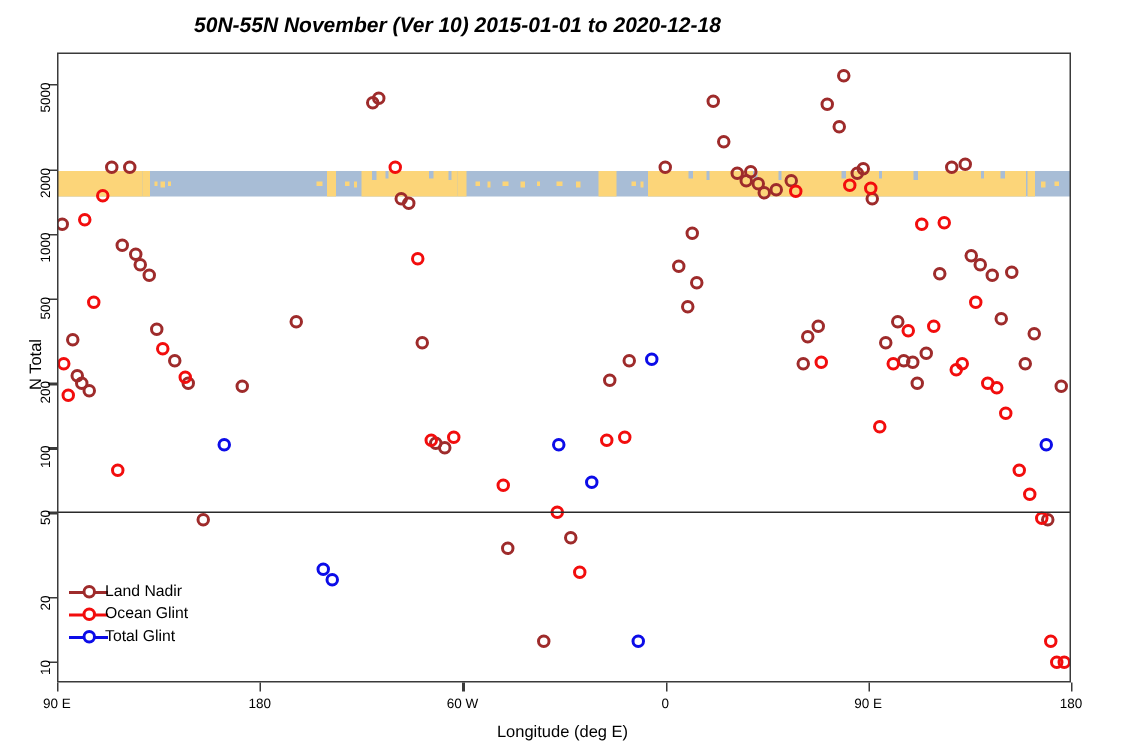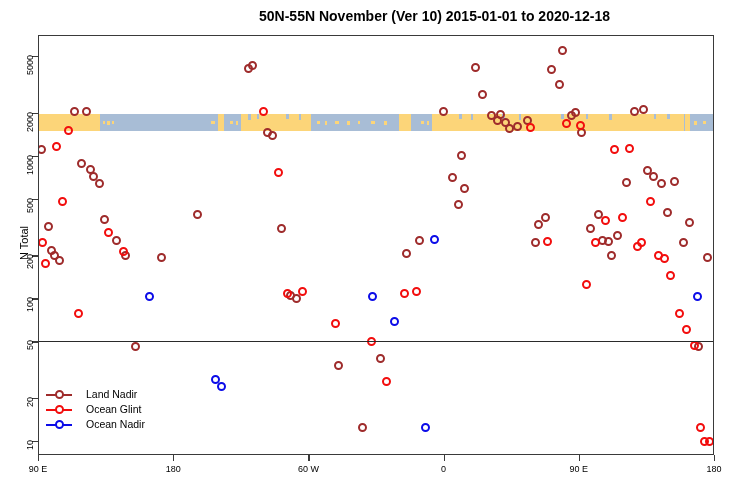--- a/index.html
+++ b/index.html
@@ -1,21 +1,21 @@
 <!DOCTYPE html>
 <html><head>
 <meta charset="utf-8">
 <style>
   html,body{margin:0;padding:0;background:#ffffff;}
   body{width:750px;height:500px;overflow:hidden;font-family:"Liberation Sans",sans-serif;}
   #stage{position:relative;width:750px;height:500px;background:#fff;}
 
   #chart-title{
-    position:absolute;left:0;top:8px;width:610px;text-align:right;
-    font-size:14px;font-weight:bold;color:#000;letter-spacing:0px;
+    position:absolute;left:0;top:8px;width:610px;text-align:center;
+    font-size:14px;font-weight:bold;color:#000;letter-spacing:0px;font-style:italic;
   }
 
   
   #plot-frame{
     position:absolute;left:38px;top:35px;width:676px;height:420px;
     border:1.3px solid #3a3a3a;box-sizing:border-box;background:transparent;
   }
   #plot-area{position:absolute;left:38px;top:35px;width:676px;height:420px;overflow:hidden;}
 
   .hline{position:absolute;left:0;width:100%;height:1px;background:#2a2a2a;}
@@ -44,21 +44,21 @@
     position:absolute;font-size:11px;color:#000;white-space:nowrap;
     transform:rotate(-90deg);transform-origin:50% 50%;
   }
   #xlabel{position:absolute;left:0;width:750px;text-align:center;font-size:11px;color:#000;}
 
   
   #legend{position:absolute;font-size:10.5px;color:#000;}
   .lg-row{position:relative;height:15px;line-height:15px;white-space:nowrap;}
   .lg-dash{position:absolute;left:0;top:7px;width:26px;height:2px;}
   .lg-mk{position:absolute;left:9px;top:3px;width:9px;height:9px;border-radius:50%;box-sizing:border-box;background:#fff;}
-  .lg-txt{position:absolute;left:40px;top:0;}
+  .lg-txt{position:absolute;left:24px;top:0;}
 </style>
 </head>
 <body>
 
 <div id="stage">
 
   <div id="chart-title">50N-55N November (Ver 10)   2015-01-01 to 2020-12-18</div>
 
   <div id="plot-area">
     <div id="map-band" style="top: 79.2407px; height: 16.2665px;">
@@ -259,31 +259,32 @@
       <div class="xlab" style="left: 286.4px; top: 464px; width: 44px;">60 W</div>
       <div class="xtick" style="left: 443.6px; top: 455px;"></div>
       <div class="xlab" style="left: 421.6px; top: 464px; width: 44px;">0</div>
       <div class="xtick" style="left: 578.8px; top: 455px;"></div>
       <div class="xlab" style="left: 556.8px; top: 464px; width: 44px;">90 E</div>
       <div class="xtick" style="left: 714px; top: 455px;"></div>
       <div class="xlab" style="left: 692px; top: 464px; width: 44px;">180</div>
     </div>
 
   <div id="ylabel" style="left: -26px; top: 237px; width: 100px; text-align: center;">N Total</div>
+  <div id="xlabel" style="top: 482px;">Longitude (deg E)</div>
 
   <div id="legend" style="left: 46px; top: 387px;">
       <div class="lg-row">
         <div class="lg-dash" style="background: rgb(158, 43, 43);"></div>
         <div class="lg-mk" style="border: 2.4px solid rgb(158, 43, 43);"></div>
         <div class="lg-txt">Land Nadir</div>
       </div>
       <div class="lg-row">
         <div class="lg-dash" style="background: rgb(242, 13, 13);"></div>
         <div class="lg-mk" style="border: 2.4px solid rgb(242, 13, 13);"></div>
         <div class="lg-txt">Ocean Glint</div>
       </div>
       <div class="lg-row">
         <div class="lg-dash" style="background: rgb(12, 12, 232);"></div>
         <div class="lg-mk" style="border: 2.4px solid rgb(12, 12, 232);"></div>
-        <div class="lg-txt">Ocean Nadir</div>
+        <div class="lg-txt">Total Glint</div>
       </div>
     </div>
 </div>
 
 </body></html>

